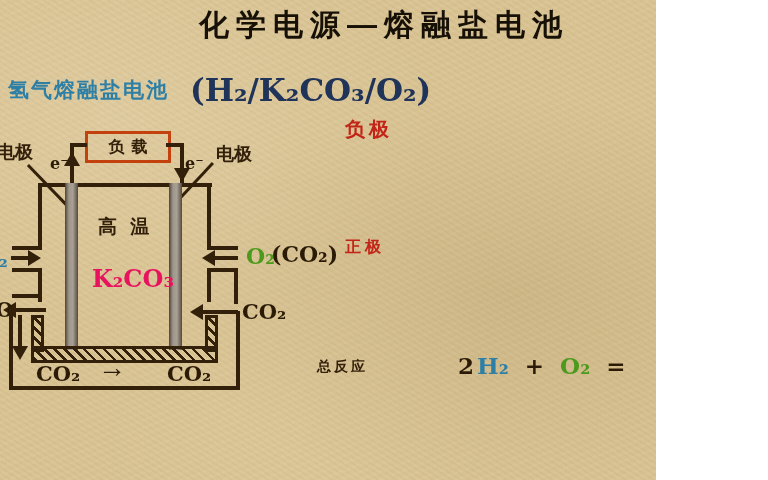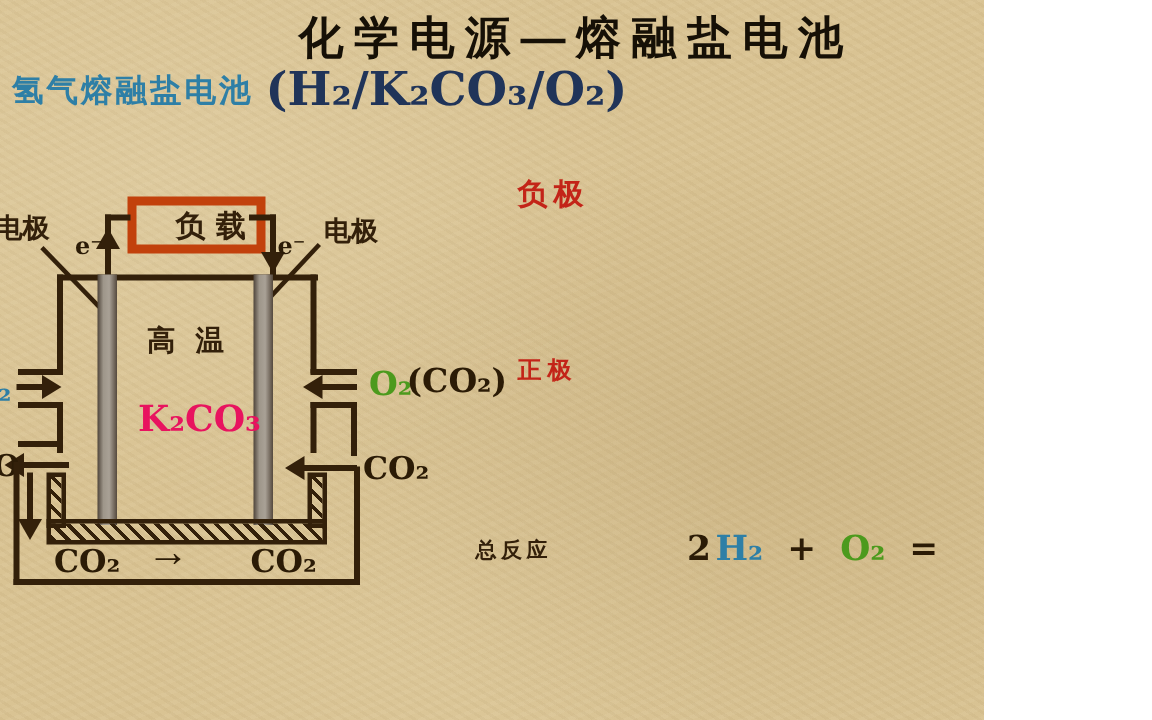--- a/index.html
+++ b/index.html
@@ -11,26 +11,26 @@
     radial-gradient(ellipse at 45% 85%, rgba(255,245,215,.08), transparent 40%),
     repeating-linear-gradient(33deg, rgba(120,90,40,.05) 0 2px, transparent 2px 5px),
     repeating-linear-gradient(-21deg, rgba(255,246,222,.05) 0 3px, transparent 3px 7px);}
   .abs{position:absolute;}
   .ln{position:absolute;background:#33200a;}
   .tri{position:absolute;width:0;height:0;}
   .serifb{font-family:"DejaVu Serif",serif;font-weight:bold;}
   .cn{font-weight:bold;color:#33200a;}
   .title{left:0;top:5px;width:768px;text-align:center;font-size:30px;font-weight:bold;
          color:#161006;letter-spacing:7px;}
-  .subtitle{left:8px;top:42px;display:flex;align-items:center;gap:8px;}
+  .subtitle{left:8px;top:72px;display:flex;align-items:center;gap:21px;}
   .sub-label{font-size:21px;font-weight:bold;letter-spacing:2px;}
   .sub-formula{font-size:31px;}
-  .loadbox{left:85px;top:131px;width:80px;height:26px;border:6px solid #c2410c;
-           display:flex;align-items:center;justify-content:flex-end;
-           font-size:20px;font-weight:bold;color:#33200a;letter-spacing:7px;text-indent:7px;}
+  .loadbox{left:85px;top:131px;width:80px;height:26px;border:3px solid #c2410c;
+           display:flex;align-items:center;justify-content:center;
+           font-size:16px;font-weight:bold;color:#33200a;letter-spacing:7px;text-indent:7px;}
   .hatch{position:absolute;border:3px solid #33200a;
          background:repeating-linear-gradient(45deg,#33200a 0 2.5px,rgba(0,0,0,0) 2.5px 7px);}
   .electrode{position:absolute;width:13px;top:183px;height:167px;
              background:linear-gradient(90deg,#4e443a,#9e968a 30%,#a9a196 60%,#55493d);}
   .eqrow{left:458px;top:352px;display:flex;align-items:baseline;gap:16px;
          font-size:23px;color:#2b1b06;}
   .tilesrow{left:684px;top:410px;display:flex;gap:3px;}
   .tile{width:27px;height:30px;border-radius:6px;color:#fff;font-weight:bold;font-size:20px;
         display:flex;align-items:center;justify-content:center;box-shadow:0 1px 0 rgba(0,0,0,.25);}
   .tile:nth-child(odd){transform:rotate(-6deg);}

